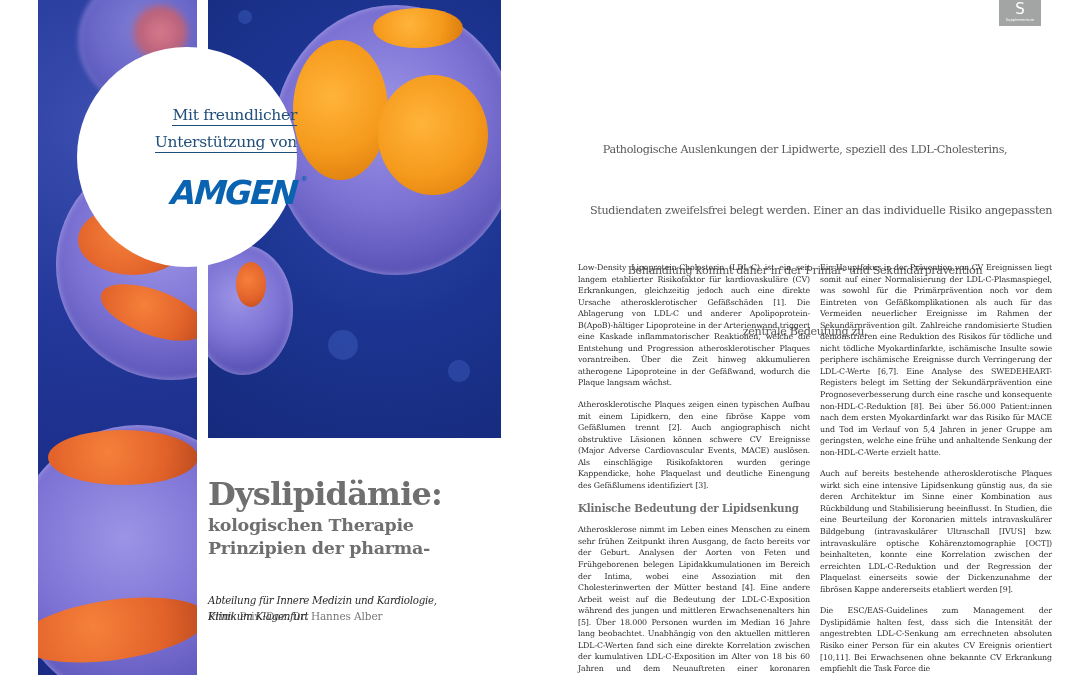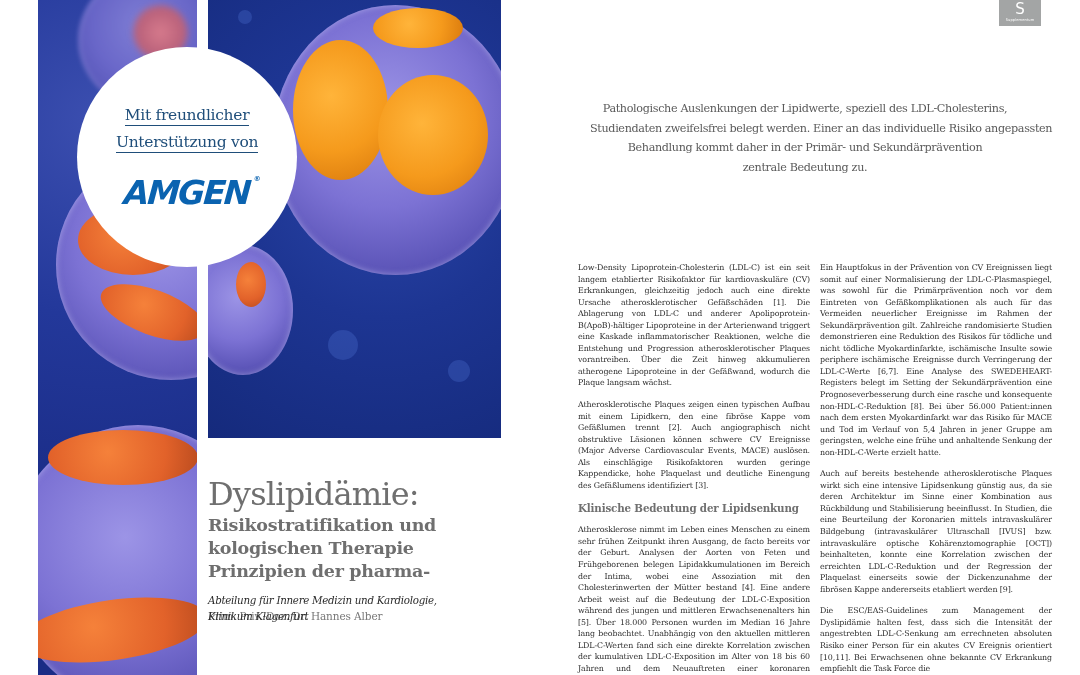--- a/index.html
+++ b/index.html
@@ -24,21 +24,21 @@
   .shell { background: radial-gradient(circle at 45% 40%, #9c94e6 0%, #7c72d4 45%, #5c55b8 75%, #3f3d98 100%); box-shadow: 0 0 6px rgba(220,220,255,.5) inset; }
   .core-or { background: radial-gradient(circle at 40% 40%, #ffb43a 0%, #f59a1c 55%, #d8780c 100%); }
   .core-rd { background: radial-gradient(circle at 40% 40%, #f5813a 0%, #e2622a 60%, #b84a1e 100%); }
   .core-pk { background: radial-gradient(circle at 50% 50%, #d67a8c 0%, #b9617a 60%, rgba(120,70,150,0) 100%); }
   .bokeh { background: rgba(90,130,230,.25); }
 
   
   .sponsor {
     position: absolute; left: 77px; top: 47px; width: 220px; height: 220px;
     border-radius: 50%; background: #ffffff;
-    display: flex; flex-direction: column; align-items: center; justify-content: center;
+    display: flex; flex-direction: column; align-items: flex-end; justify-content: center;
     z-index: 3;
   }
   .sponsor-line {
     font-family: "DejaVu Serif", serif; font-size: 15.5px; color: #1f4e7a;
     border-bottom: 1.5px solid #1f4e7a; line-height: 20px; margin: 2px 0 4px 0;
     letter-spacing: -0.3px;
   }
   .amgen {
     margin-top: 16px; position: relative;
     font-family: "DejaVu Sans", sans-serif; font-weight: bold; font-style: italic;
@@ -50,21 +50,21 @@
   .badge {
     position: absolute; left: 999px; top: 0; width: 42px; height: 26px;
     background: #a3a5a5; color: #fff; text-align: center;
   }
   .badge-letter { font-family: "DejaVu Sans", sans-serif; font-size: 15px; line-height: 16px; display: block; margin-top: 1px; }
   .badge-caption { font-family: "DejaVu Sans", sans-serif; font-size: 3.6px; line-height: 6px; display: block; letter-spacing: 0.1px; }
 
   
   .title { position: absolute; left: 208px; top: 476px; width: 320px; }
   .title-main {
-    font-family: "DejaVu Serif", serif; font-weight: normal; font-size: 32px;
+    font-family: "DejaVu Serif", serif; font-weight: bold; font-size: 32px;
     color: #6f6f6f; letter-spacing: -0.8px; line-height: 36px; margin: 0;
   }
   .title-sub {
     font-family: "DejaVu Serif", serif; font-weight: bold; font-size: 17.5px;
     color: #6f6f6f; line-height: 23px; margin: 2px 0 0 0; letter-spacing: -0.3px;
   }
   .title-sub span { display: block; }
   .author {
     position: absolute; left: 208px; top: 610px; font-size: 10.5px; color: #777;
     letter-spacing: -0.1px;
@@ -73,21 +73,21 @@
     position: absolute; left: 208px; top: 592px; font-size: 10.3px; color: #2a2a2a;
     font-style: italic; line-height: 16px; letter-spacing: -0.3px;
   }
   .affiliation span { display: block; }
 
   
   .intro {
     position: absolute; left: 590px; top: 99px; width: 430px; text-align: center;
     font-size: 11.2px; line-height: 19.6px; color: #5a5a5a; letter-spacing: -0.35px;
   }
-  .intro span { display: block; white-space: nowrap; }
+  .intro span { display: block; white-space: nowrap; margin-top: 41px; }
 
   
   .col { position: absolute; top: 262px; width: 232px; font-size: 7.9px; line-height: 11.55px; color: #2f2f2f; text-align: justify; letter-spacing: -0.12px; }
   .col-left { left: 578px; }
   .col-right { left: 820px; }
   .col p { margin: 0 0 10px 0; hyphens: manual; }
   .col h3 {
     font-family: "DejaVu Serif", serif; font-weight: bold; font-size: 10.3px;
     color: #707070; margin: 4px 0 9px 0; letter-spacing: -0.15px; line-height: 14px;
   }
@@ -128,21 +128,20 @@
 </div>
 
 <div class="badge">
   <span class="badge-letter">S</span>
   <span class="badge-caption">Supplementum</span>
 </div>
 
 <div class="title">
   <h1 class="title-main">Dyslipidämie:</h1>
   <h2 class="title-sub">
-    <span>Risikostratifikation und</span>
     <span>kologischen Therapie</span>
     <span>Prinzipien der pharma-</span>
   </h2>
 </div>
 <div class="author">Prim. Priv.-Doz. Dr. Hannes Alber</div>
 <div class="affiliation">
   <span>Abteilung für Innere Medizin und Kardiologie,</span>
   <span>Klinikum Klagenfurt</span>
 </div>
 

